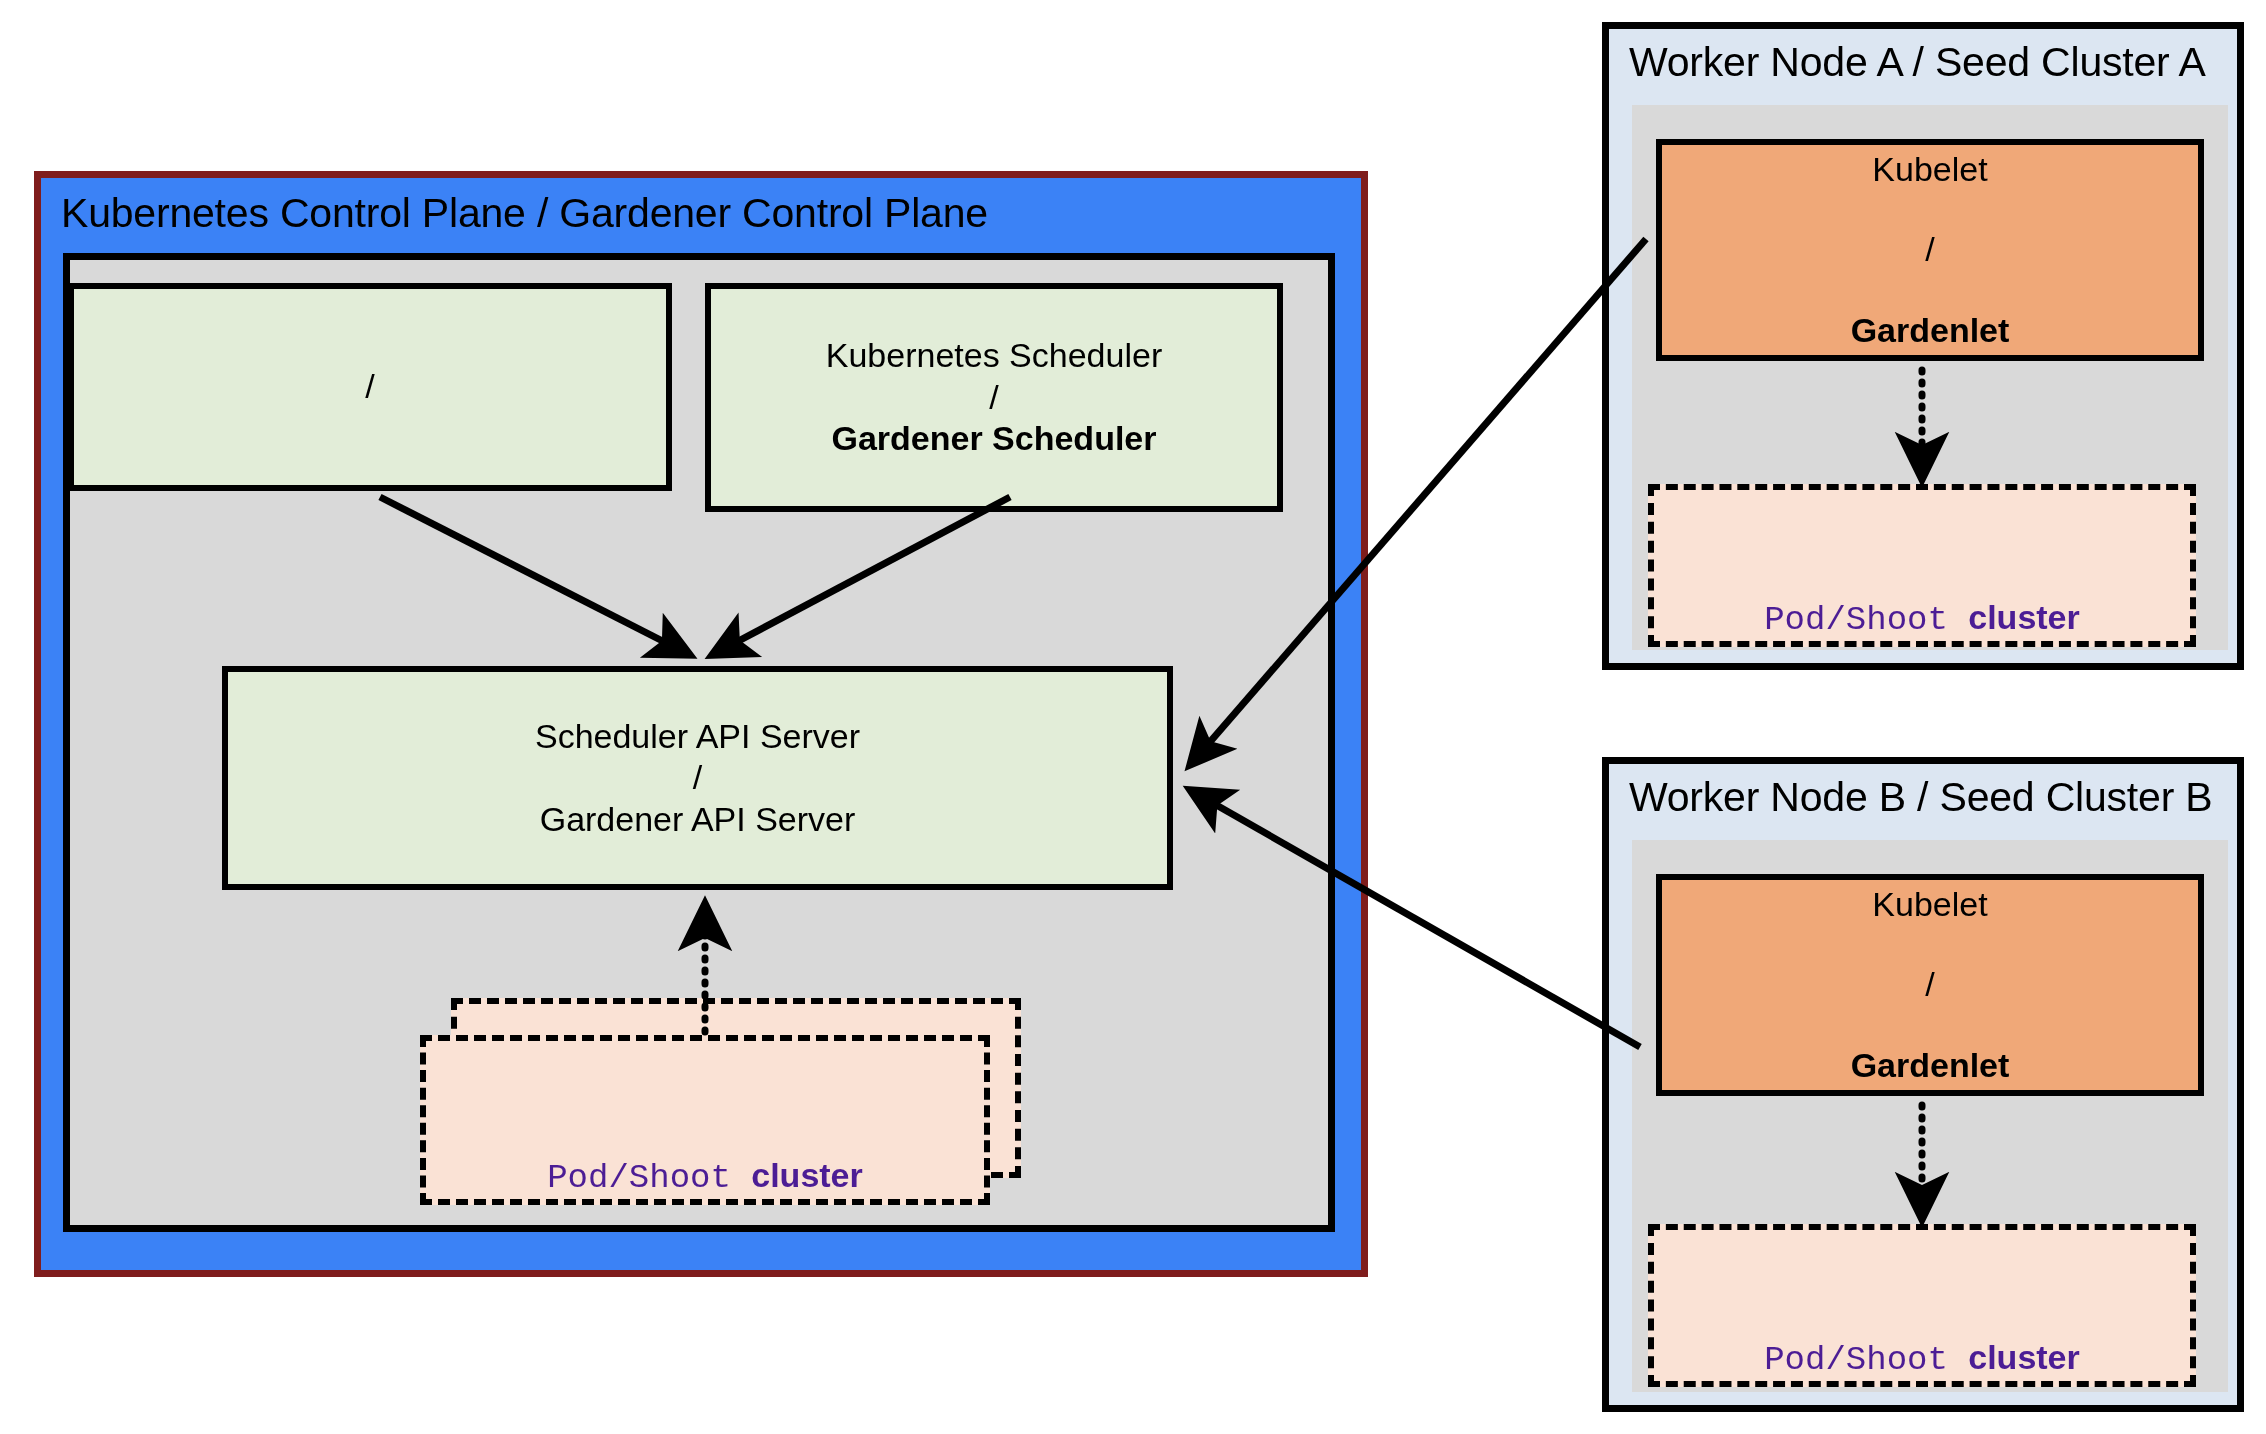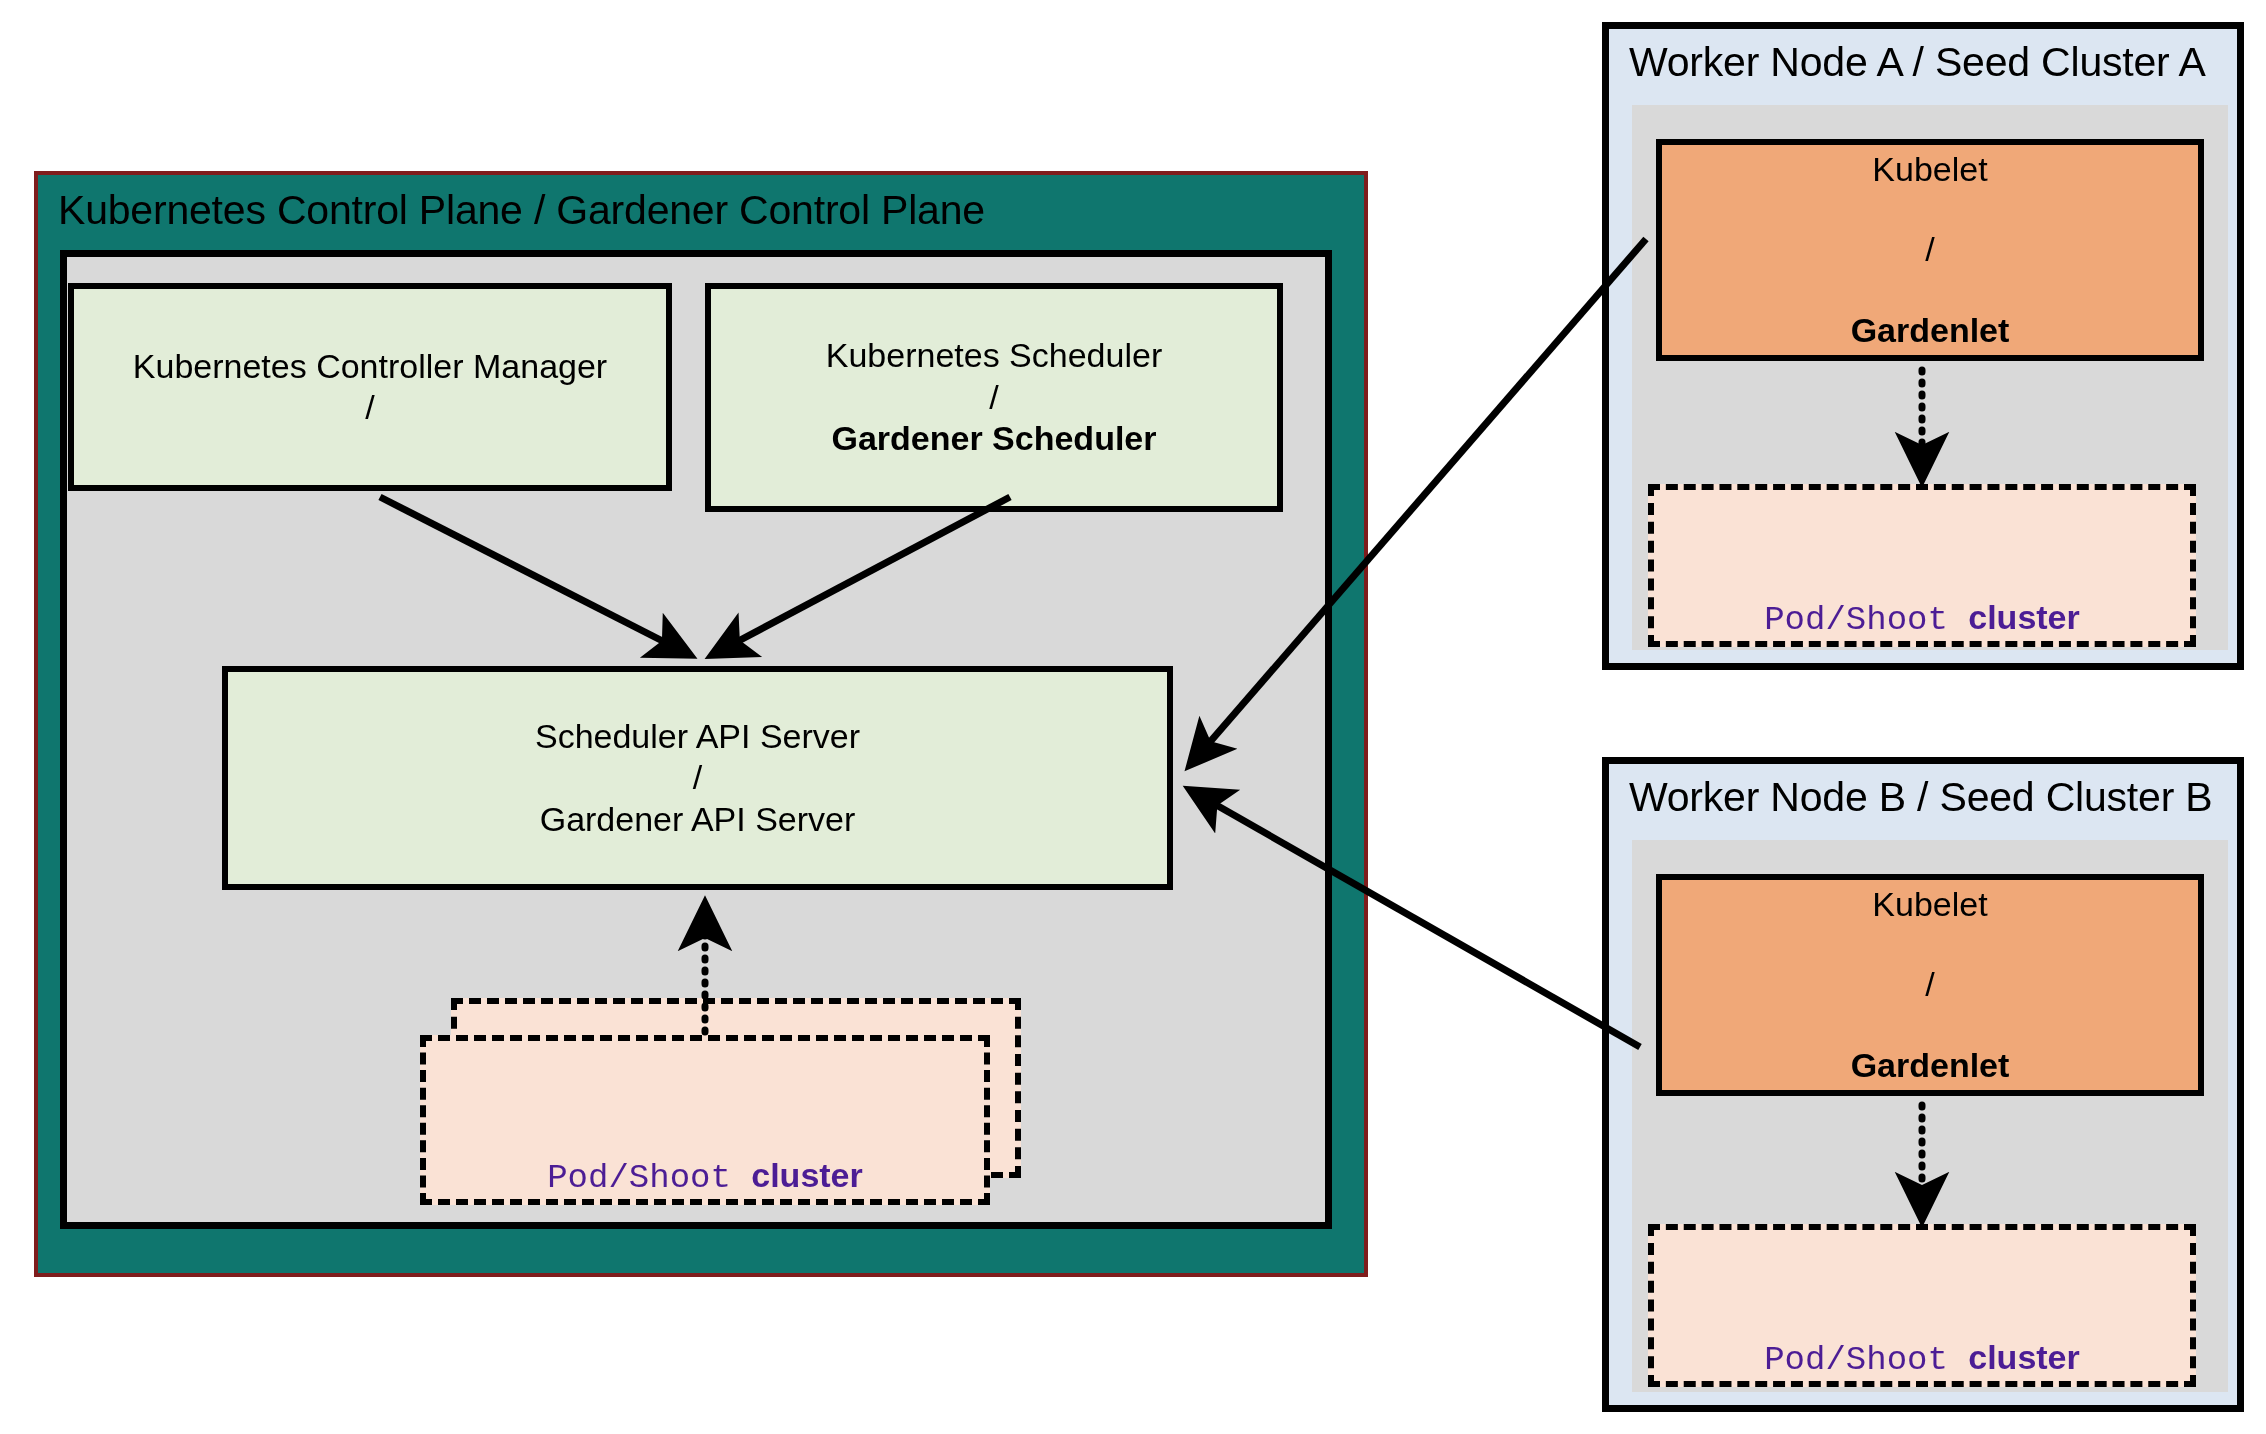--- a/index.html
+++ b/index.html
@@ -24,22 +24,22 @@
     flex-direction: column;
     align-items: center;
     justify-content: center;
   }
   
   #control-plane-outer {
     left: 34px;
     top: 171px;
     width: 1334px;
     height: 1106px;
-    background: #0f766e;
-    border: 4px solid #7f1d1d;
+    background: #3b82f6;
+    border: 7px solid #7f1d1d;
     display: block;
   }
   #control-plane-title {
     position: absolute;
     left: 20px;
     top: 12px;
     font-size: 41px;
     color: #000000;
     white-space: nowrap;
     letter-spacing: -0.2px;
@@ -176,21 +176,20 @@
 <body>
 
 <div id="canvas">
 
   <div id="control-plane-outer" class="box">
     <div id="control-plane-title">Kubernetes Control Plane / Gardener Control Plane</div>
     <div id="control-plane-inner"></div>
   </div>
 
   <div id="kube-controller-manager-box" class="box green-box">
-    <span class="line-sep">Kubernetes Controller Manager</span>
     <span class="line-sep">/</span>
   </div>
 
   <div id="kube-scheduler-box" class="box green-box">
     <span class="line-sep">Kubernetes Scheduler</span>
     <span class="line-sep">/</span>
     <span class="line-sep bold">Gardener Scheduler</span>
   </div>
 
   <div id="kube-api-server-box" class="box green-box">

